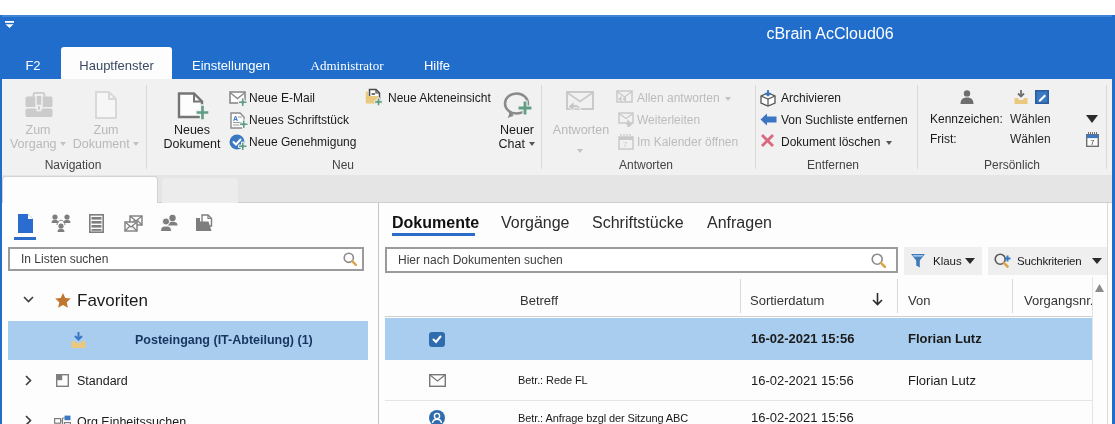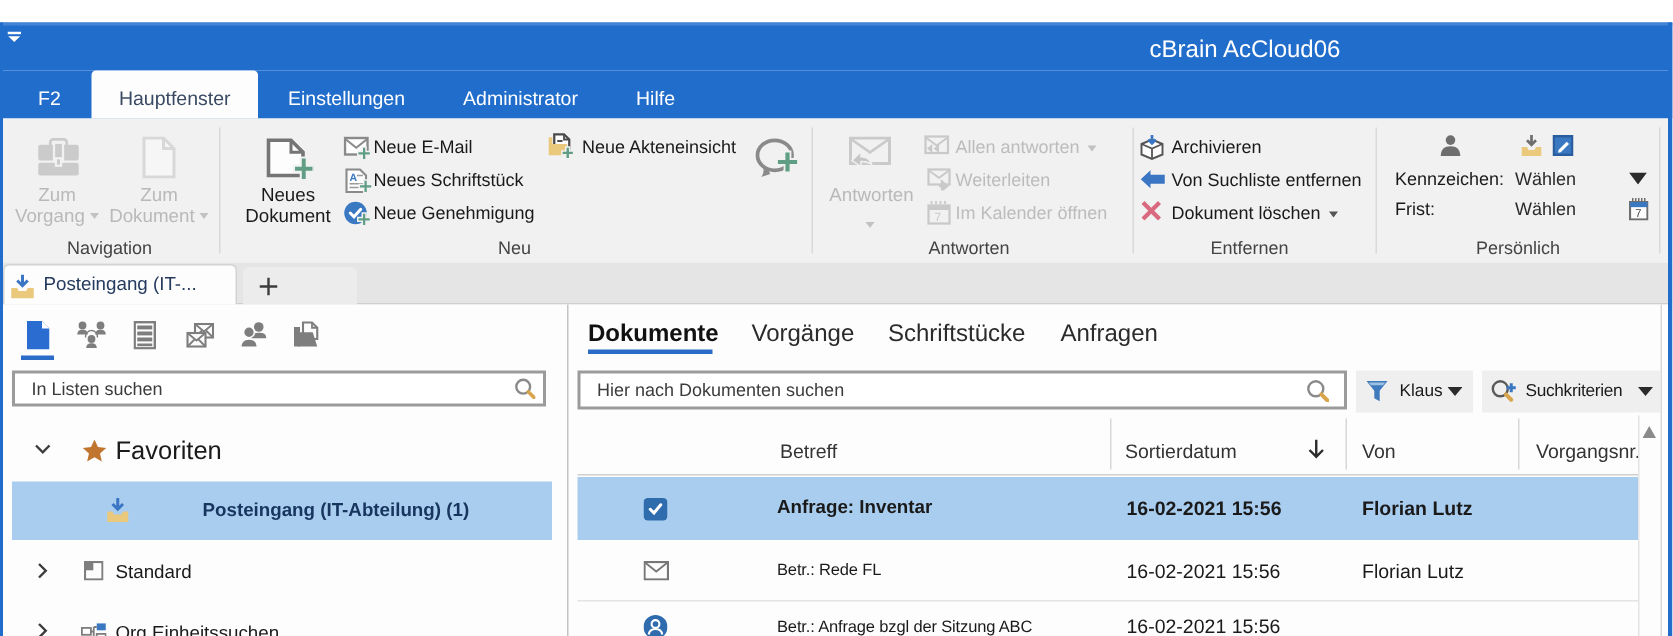--- a/index.html
+++ b/index.html
@@ -33,21 +33,21 @@
   <svg class="abs" style="left:5px;top:6px" width="9" height="7" viewBox="0 0 9 7">
     <rect x="0" y="0" width="9" height="1.8" fill="#fff"></rect>
     <path d="M0.5 3.2 L8.5 3.2 L4.5 7 Z" fill="#fff"></path>
   </svg>
   <div class="abs" style="left:700px;top:0;width:260px;height:38px;line-height:38px;color:#fff;font-size:16px;text-align:center;">cBrain AcCloud06</div>
 
   <div class="abs menubar"></div>
   <div class="menuitem" style="left:13px;top:32px;width:40px;">F2</div>
   <div class="activetab" style="top:32px;">Hauptfenster</div>
   <div class="menuitem" style="left:186px;top:32px;width:90px;">Einstellungen</div>
-  <div class="menuitem" style="left:302px;top:32px;width:90px;">Administrator</div>
+  <div class="menuitem" style="left:302px;top:32px;width:90px;font-family:Liberation Serif, serif;">Administrator</div>
   <div class="menuitem" style="left:417px;top:32px;width:40px;">Hilfe</div>
 
   <div class="abs ribbon"></div>
   <div id="ribbon-content" class="abs" style="left:0;top:64px;width:1115px;height:96px;">
     <div class="rsep" style="left:146px"></div>
     <div class="rsep" style="left:541px"></div>
     <div class="rsep" style="left:755px"></div>
     <div class="rsep" style="left:917px"></div>
     <div class="rsep" style="left:1106px"></div>
     <div class="glabel" style="left:73px">Navigation</div>
@@ -106,20 +106,21 @@
       <path d="M1 8 L12.8 8 L15.8 15.5 L3 15.5 Z" fill="#eac87c"></path>
       <path d="M12.2 10 L14.8 10 L14.8 12.6 L17.4 12.6 L17.4 15.2 L14.8 15.2 L14.8 17.8 L12.2 17.8 L12.2 15.2 L9.6 15.2 L9.6 12.6 L12.2 12.6 Z" fill="#5f9e84" stroke="#f1f1f1" stroke-width="1"></path>
     </svg>
     <div class="smallrow" style="left:388px;top:11px">Neue Akteneinsicht</div>
 
     <svg class="abs" style="left:503px;top:13px" width="30" height="28" viewBox="0 0 30 28">
       <ellipse cx="13.5" cy="11.5" rx="11.5" ry="10" fill="none" stroke="#8a8a8a" stroke-width="2.5"></ellipse>
       <path d="M5.5 18.5 C6.5 21.5 6 24 4.5 26 L10.5 24 L8.8 20.3 Z" fill="#8a8a8a"></path>
       <path d="M20 9 L24 9 L24 14 L29 14 L29 18 L24 18 L24 23 L20 23 L20 18 L15 18 L15 14 L20 14 Z" fill="#5f9e84" stroke="#f1f1f1" stroke-width="1.2"></path>
     </svg>
+    <div class="bigbtn-label" style="left:517px">Neuer<br>Chat <span class="caret" style="margin-left:1px"></span></div>
 
     <svg class="abs" style="left:566px;top:12px" width="28" height="23" viewBox="0 0 28 23">
       <rect x="1" y="1" width="26" height="17" fill="none" stroke="#cacaca" stroke-width="2"></rect>
       <path d="M1 1.5 L14 10.5 L27 1.5" fill="none" stroke="#cacaca" stroke-width="1.8"></path>
       <path d="M2 16 L8 10 L8 13.5 C12 13.5 14 15 15 18.5 C12.5 16.8 10.5 16.5 8 16.6 L8 20 Z" fill="#c6c6c6" stroke="#f1f1f1" stroke-width="1"></path>
     </svg>
     <div class="bigbtn-label dis" style="left:581px;top:45px">Antworten</div>
     <div class="abs" style="left:577px;top:62px;"><span class="caret dis" style="margin-left:0"></span></div>
 
     <svg class="abs" style="left:616px;top:11px" width="17" height="15" viewBox="0 0 17 15">
@@ -180,30 +181,20 @@
       <rect x="0.7" y="2.7" width="11.6" height="11.6" fill="#fdfdfd" stroke="#6e6e6e" stroke-width="1.4"></rect>
       <rect x="0.7" y="2.7" width="11.6" height="3.4" fill="#3a78c2"></rect>
       <path d="M2.5 2 L2.5 0 M4.5 2 L4.5 0 M6.5 2 L6.5 0 M8.5 2 L8.5 0 M10.5 2 L10.5 0" stroke="#6e6e6e" stroke-width="1"></path>
       <text x="4.2" y="12.6" font-size="7.5" fill="#444" font-family="Liberation Sans">7</text>
     </svg>
   </div>
 
   <div class="abs tabstrip"></div>
   <div class="abs" style="left:162px;top:163px;width:76px;height:25px;background:#ececec;border-radius:4px 4px 0 0;"></div>
   <div class="abs" style="left:2px;top:161px;width:156px;height:27px;background:#fdfdfd;border:1px solid #d2d2d2;border-bottom:none;border-radius:4px 4px 0 0;box-sizing:border-box;"></div>
-  <div id="tab-content" class="abs" style="left:0;top:160px;width:400px;height:28px;">
-    <svg class="abs" style="left:7px;top:8px" width="16" height="16" viewBox="0 0 16 16">
-      <path d="M8 0 L8 7 M4.5 4 L8 7.5 L11.5 4" fill="none" stroke="#3a76c4" stroke-width="2"></path>
-      <path d="M0.5 9 L4.5 9 L5.5 11 L10.5 11 L11.5 9 L15.5 9 L15.5 16 L0.5 16 Z" fill="#eac87c"></path>
-    </svg>
-    <div class="abs" style="left:29px;top:5px;font-size:12.5px;color:#243a5e;height:18px;line-height:18px;">Posteingang (IT-...</div>
-    <svg class="abs" style="left:173px;top:10px" width="12" height="12" viewBox="0 0 12 12">
-      <path d="M6 0 L6 12 M0 6 L12 6" stroke="#3c3c3c" stroke-width="1.6"></path>
-    </svg>
-  </div>
 
   <div class="abs" style="left:2px;top:188px;width:1111px;height:232px;background:#fdfdfd;"></div>
   <div class="abs" style="left:378px;top:188px;width:1px;height:232px;background:#c4c4c4;"></div>
   <div id="left-panel" class="abs" style="left:0;top:188px;width:378px;height:232px;">
 
     <svg class="abs" style="left:18px;top:11px" width="15" height="19" viewBox="0 0 15 19">
       <path d="M0 0 L10 0 L15 5 L15 19 L0 19 Z" fill="#2b6cd0"></path>
       <path d="M10 0 L10 5 L15 5 Z" fill="#fdfdfd"></path>
     </svg>
     <div class="abs" style="left:14px;top:34px;width:22px;height:3px;background:#2b6cc8;"></div>
@@ -323,21 +314,20 @@
   <div class="abs" style="left:740px;top:264px;width:1px;height:34px;background:#d8d8d8;"></div>
   <div class="abs" style="left:897px;top:264px;width:1px;height:34px;background:#d8d8d8;"></div>
   <div class="abs" style="left:1012px;top:264px;width:1px;height:34px;background:#d8d8d8;"></div>
   <div class="abs" style="left:385px;top:301px;width:707px;height:1px;background:#d0d0d0;"></div>
 
   <div class="abs" style="left:385px;top:303px;width:707px;height:42px;background:#a9cdee;"></div>
   <svg class="abs" style="left:429px;top:316px" width="16" height="17" viewBox="0 0 16 17">
     <rect x="0" y="1" width="16" height="15" rx="3" fill="#2f6cad"></rect>
     <path d="M4.5 8.5 L7 11 L11.5 5.5" fill="none" stroke="#fff" stroke-width="2" stroke-linecap="round"></path>
   </svg>
-  <div class="cell" style="left:518px;top:303px;font-weight:bold;font-size:12.5px;">Anfrage: Inventar</div>
   <div class="cell" style="left:751px;top:303px;font-weight:bold;">16-02-2021 15:56</div>
   <div class="cell" style="left:908px;top:303px;font-weight:bold;">Florian Lutz</div>
   <svg class="abs" style="left:429px;top:359px" width="17" height="13" viewBox="0 0 17 13">
     <rect x="0.7" y="0.7" width="15.6" height="11.6" fill="#fdfdfd" stroke="#777" stroke-width="1.4"></rect>
     <path d="M1 1 L8.5 7 L16 1" fill="none" stroke="#777" stroke-width="1.2"></path>
   </svg>
   <div class="cell" style="left:518px;top:345px;font-size:11px;letter-spacing:-0.1px;">Betr.: Rede FL</div>
   <div class="cell" style="left:751px;top:345px;">16-02-2021 15:56</div>
   <div class="cell" style="left:908px;top:345px;">Florian Lutz</div>
   <div class="abs" style="left:385px;top:385px;width:707px;height:1px;background:#e4e4e4;"></div>

